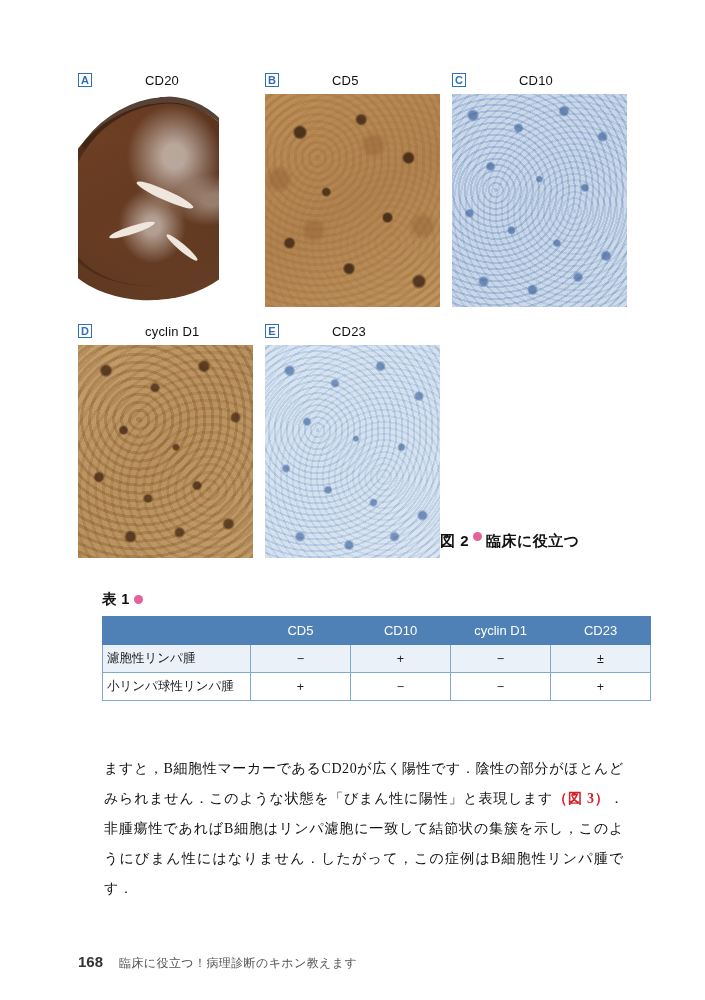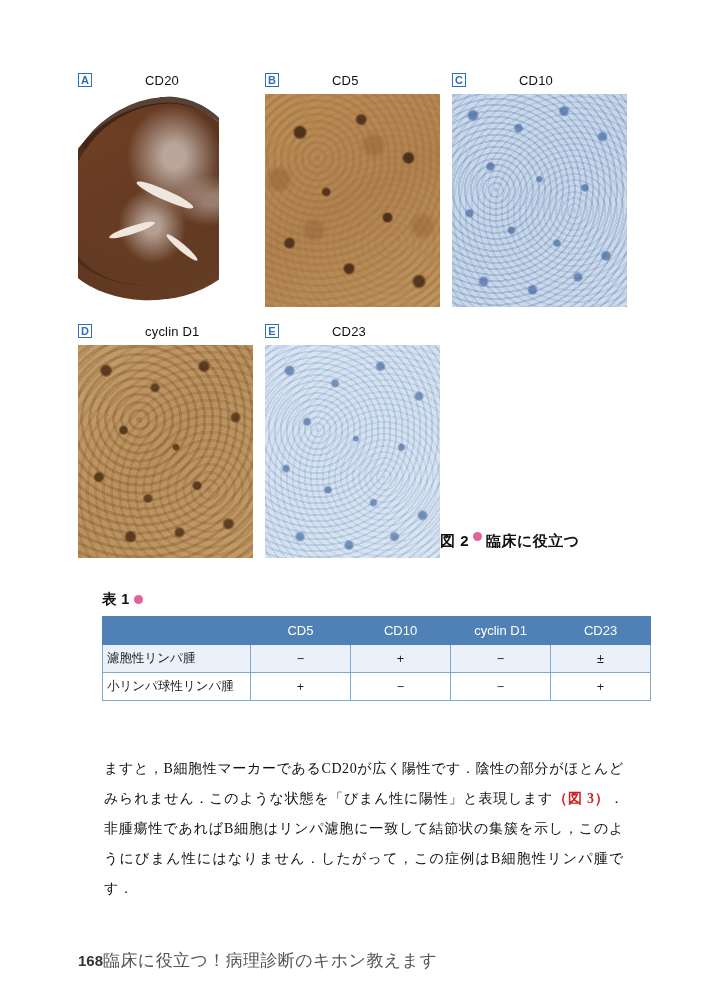--- a/index.html
+++ b/index.html
@@ -301,30 +301,31 @@
     font-weight: bold;
   }
 
   
   .footer {
     position: absolute;
     left: 78px;
     bottom: 28px;
     display: flex;
     align-items: baseline;
+    gap: 16px;
   }
   .page-num {
     font-family: "Liberation Sans", sans-serif;
     font-size: 15px;
     font-weight: bold;
     color: #333;
   }
   .footer-title {
     font-family: "Liberation Sans", sans-serif;
-    font-size: 17px;
+    font-size: 12px;
     color: #555;
     letter-spacing: 0.4px;
   }
 </style>
 </head>
 <body>
 
 <div class="figure-area">
 
   <div class="panel-row">

